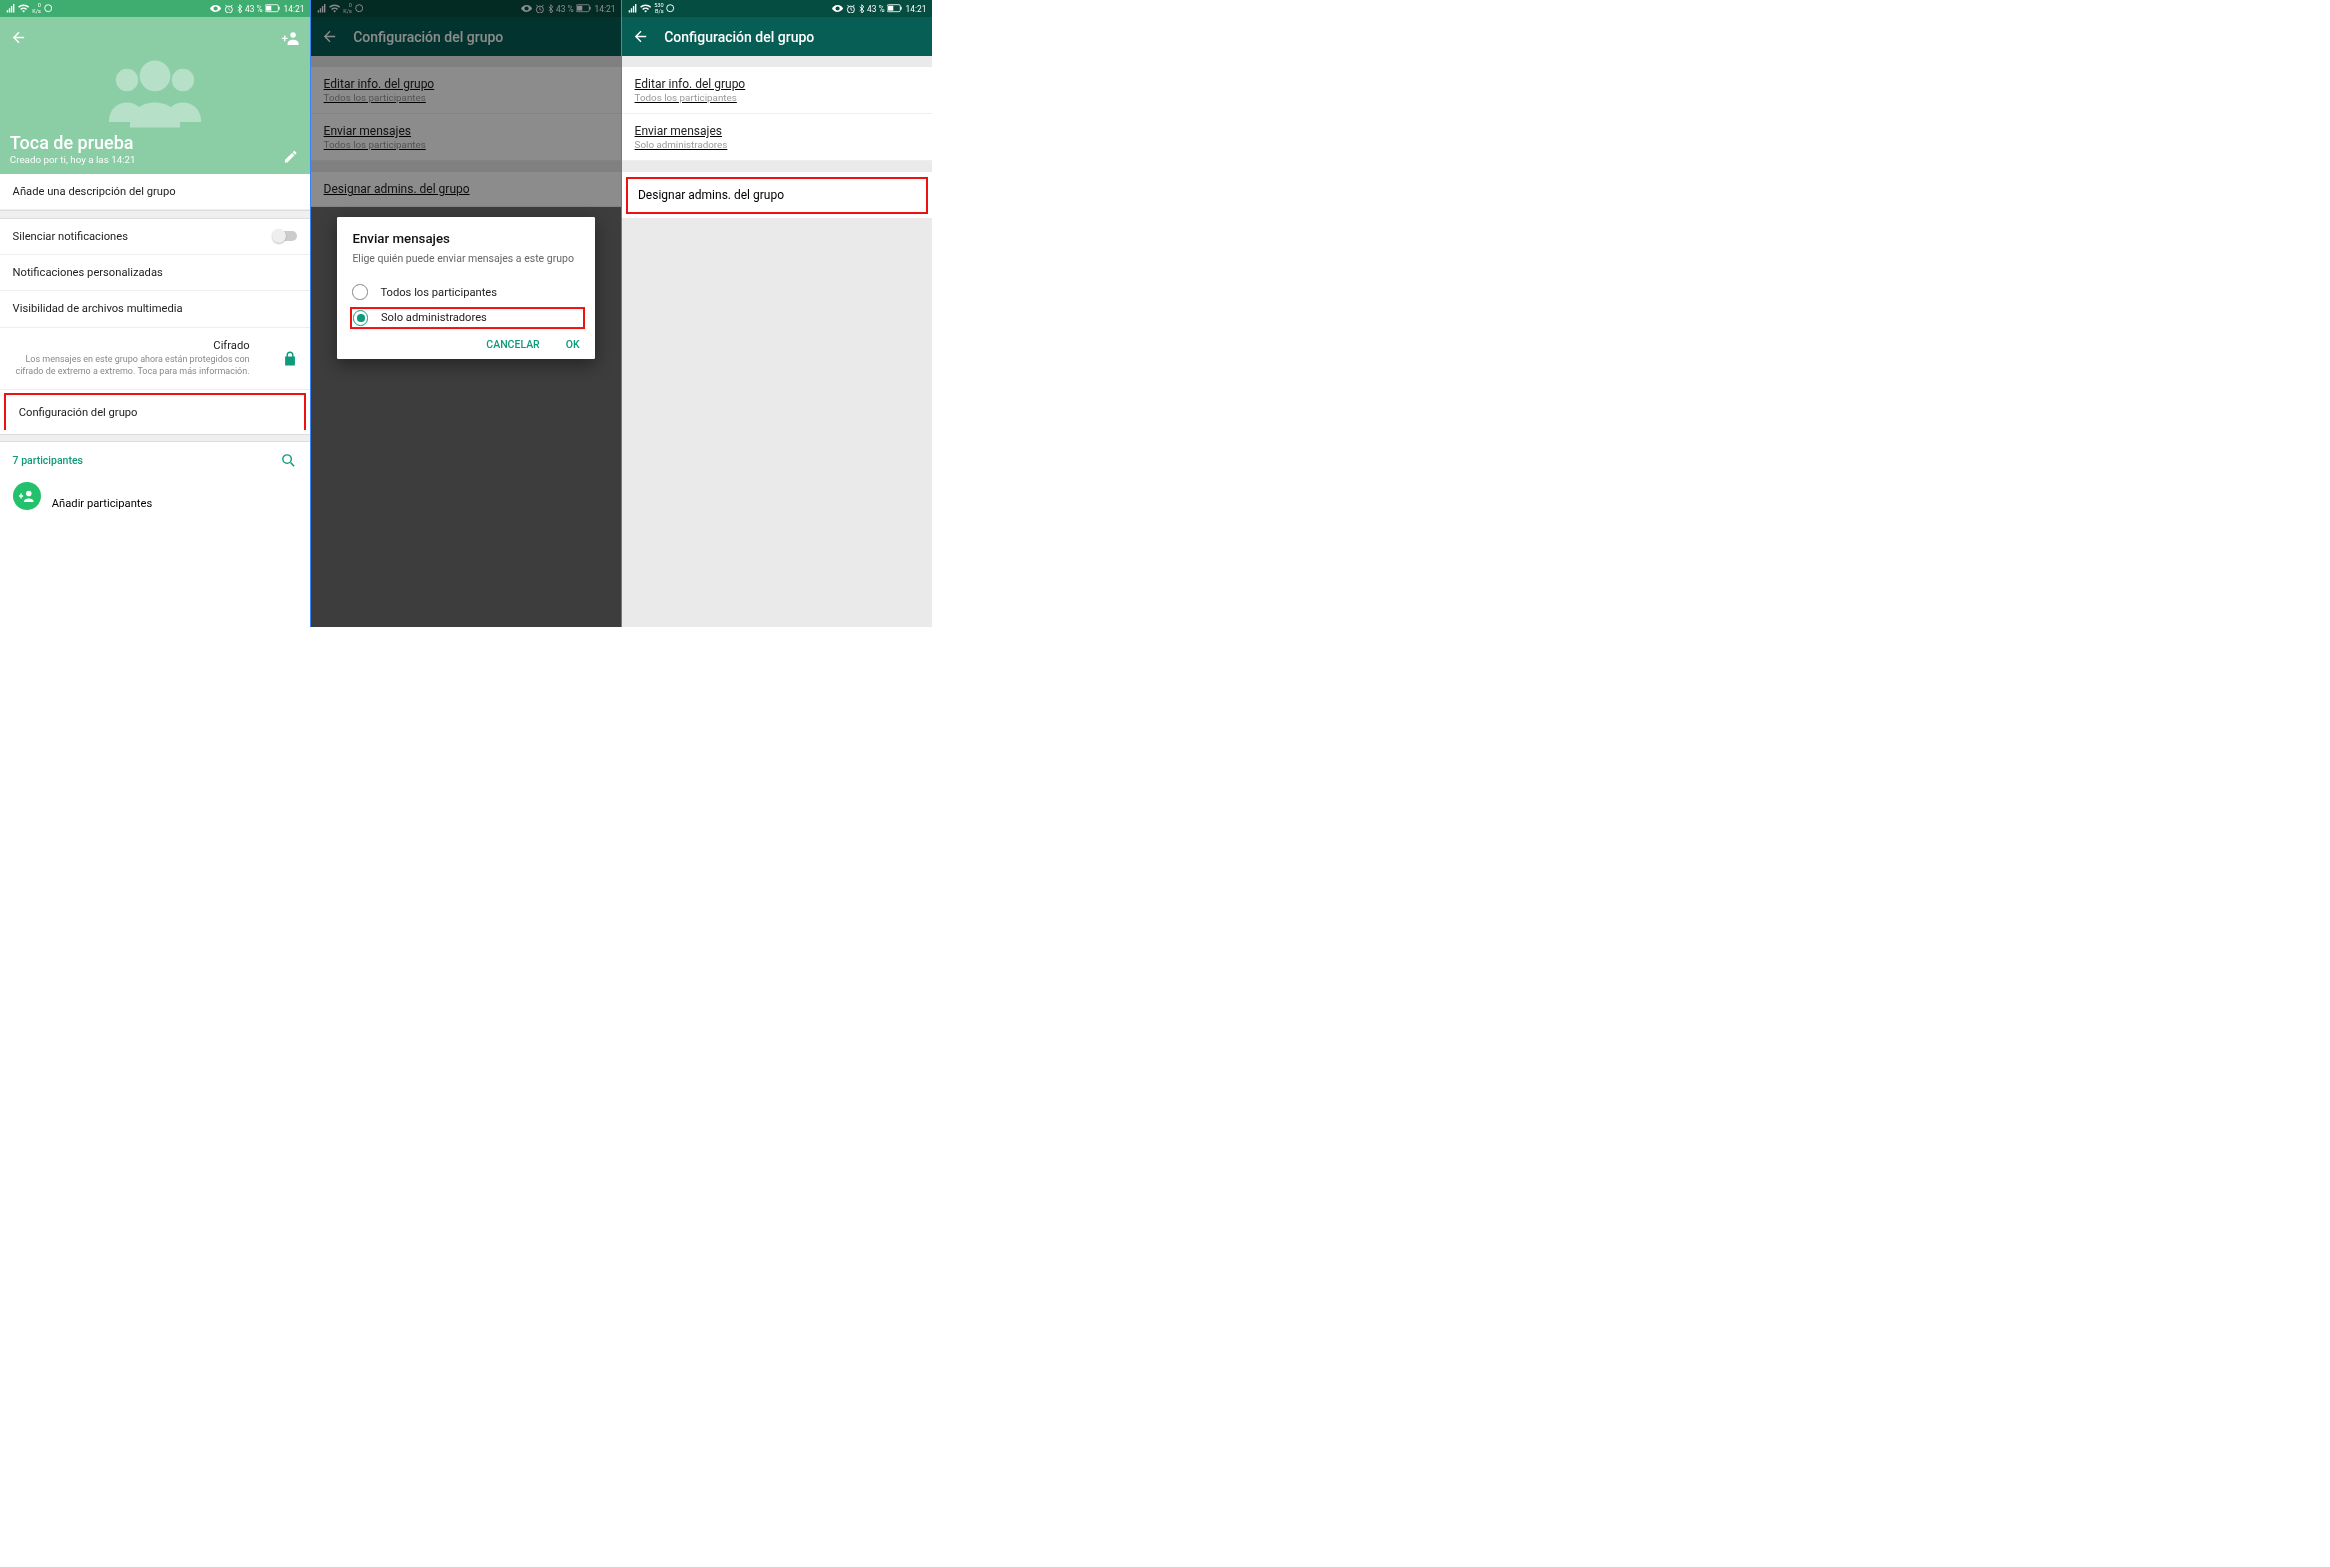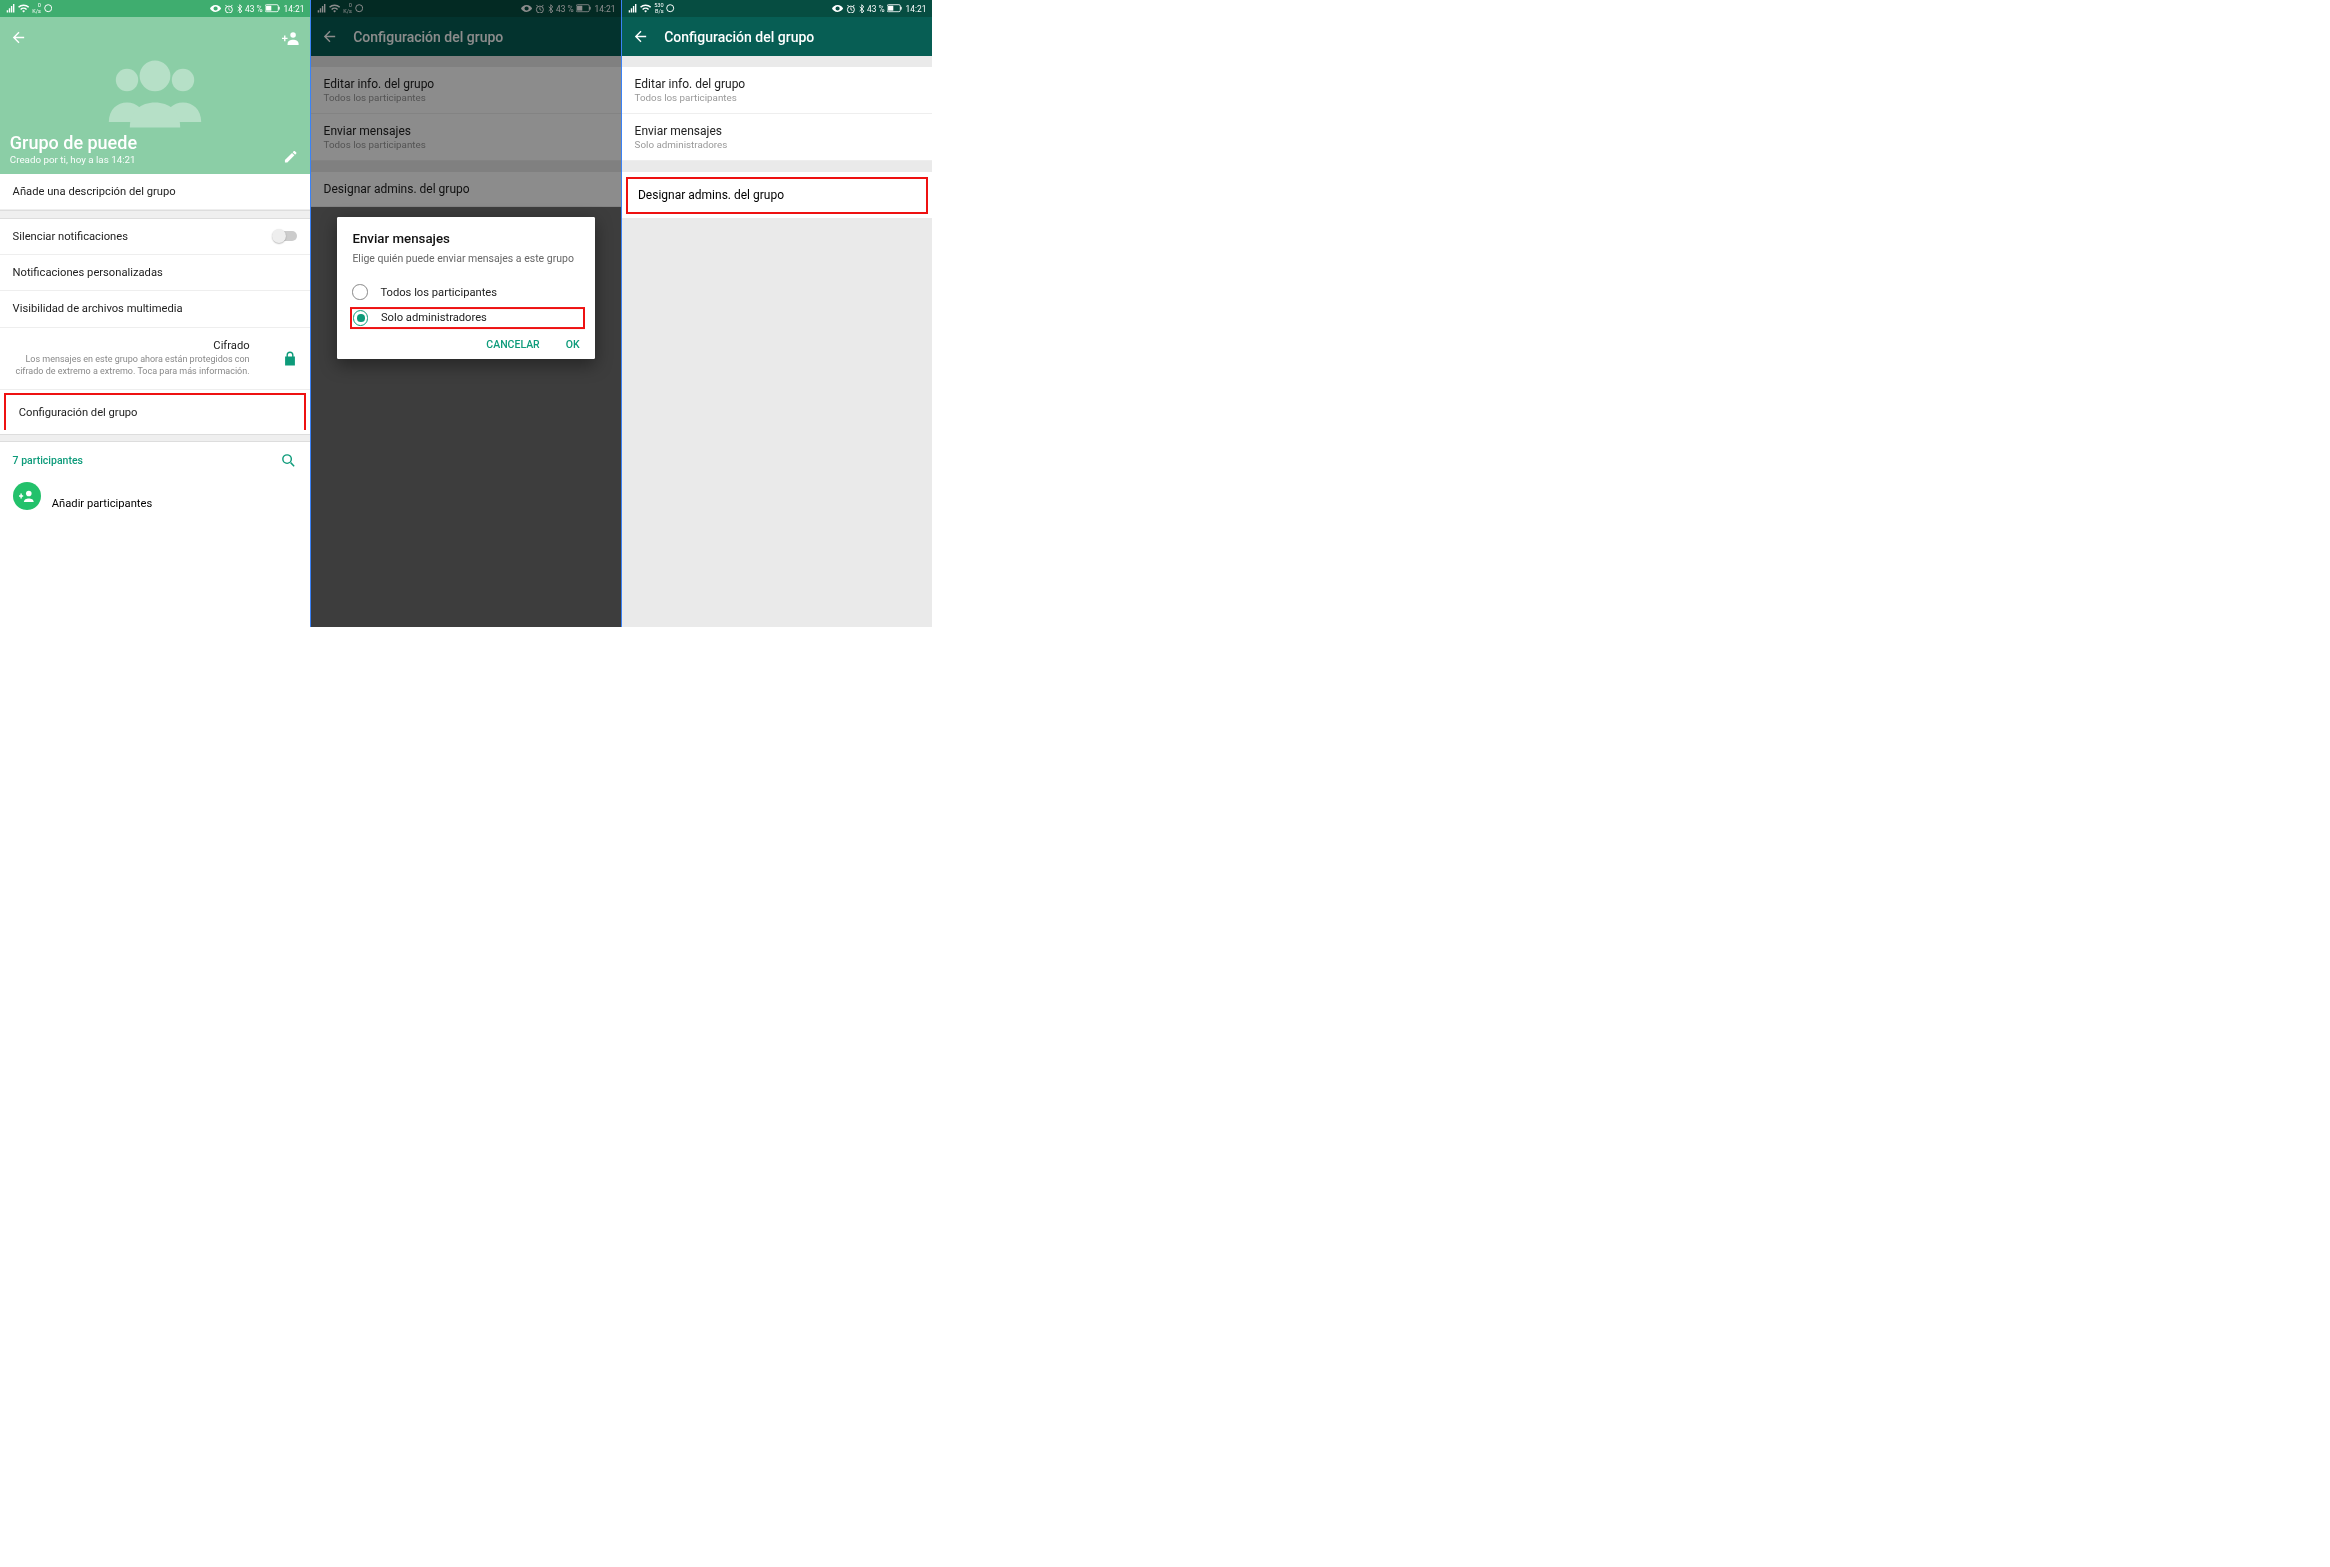--- a/index.html
+++ b/index.html
@@ -88,21 +88,21 @@
 
   
   .teal-statusbar{ background:#064d41; }
   .teal-toolbar{
     background:#075e54; color:#fff; height:39px;
     display:flex; align-items:center; gap:15.4px; padding:0 9.8px;
   }
   .toolbar-title{ font-size:14px; font-weight:500; }
   .s23-body{ background:#fff; flex:1; display:flex; flex-direction:column;}
   .setting-row{
-    padding:9.8px 12.6px; border-bottom:0.7px solid #eee; background:#fff;
+    padding:9.8px 12.6px; border-bottom:0.7px solid #eee; background:#fff;text-decoration:underline;
   }
   .setting-row .t{ font-size:12px; color:#222;}
   .setting-row .s{ font-size:9.8px; color:#999; margin-top:1.4px;}
 
   
   .dim{
     position:absolute; inset:0; background:rgba(0,0,0,.45);
   }
   .dialog{
     position:absolute; left:50%; top:46%; transform:translate(-50%,-50%);
@@ -209,21 +209,21 @@
           <circle cx="50" cy="40" r="16"></circle>
             <path d="M24 100c0-18 12-28 26-28s26 10 26 28z"></path>
           <circle cx="130" cy="40" r="16"></circle>
             <path d="M104 100c0-18 12-28 26-28s26 10 26 28z"></path>
           <circle cx="90" cy="34" r="22"></circle>
             <path d="M54 108c0-24 16-36 36-36s36 12 36 36z"></path>
         </g>
       </svg>
     </div>
 
-    <div class="s1-title">Grupo de puede</div>
+    <div class="s1-title">Toca de prueba</div>
     <div class="s1-sub">Creado por ti, hoy a las 14:21</div>
     <span class="s1-edit">
       <svg width="15.4" height="15.4" viewBox="0 0 24 24">
           <path fill="#fff" d="M3 17.25V21h3.75L17.81 9.94l-3.75-3.75zM20.71 7.04a1 1 0 000-1.41l-2.34-2.34a1 1 0 00-1.41 0l-1.83 1.83 3.75 3.75z"></path>
         </svg>
     </span>
   </div>
 
   <div class="s1-body">
     <div class="row">

